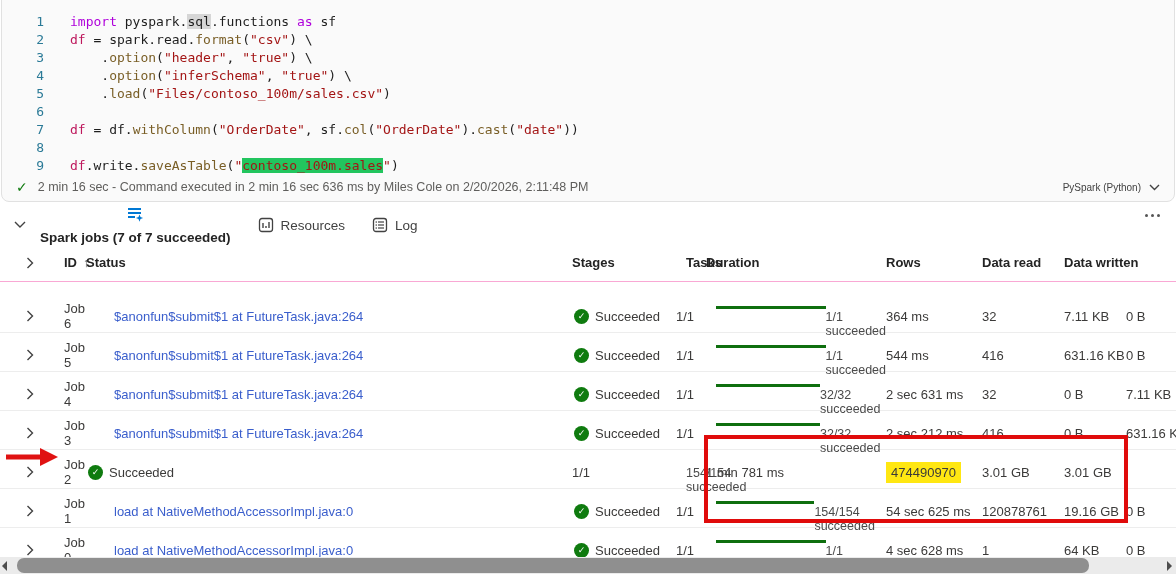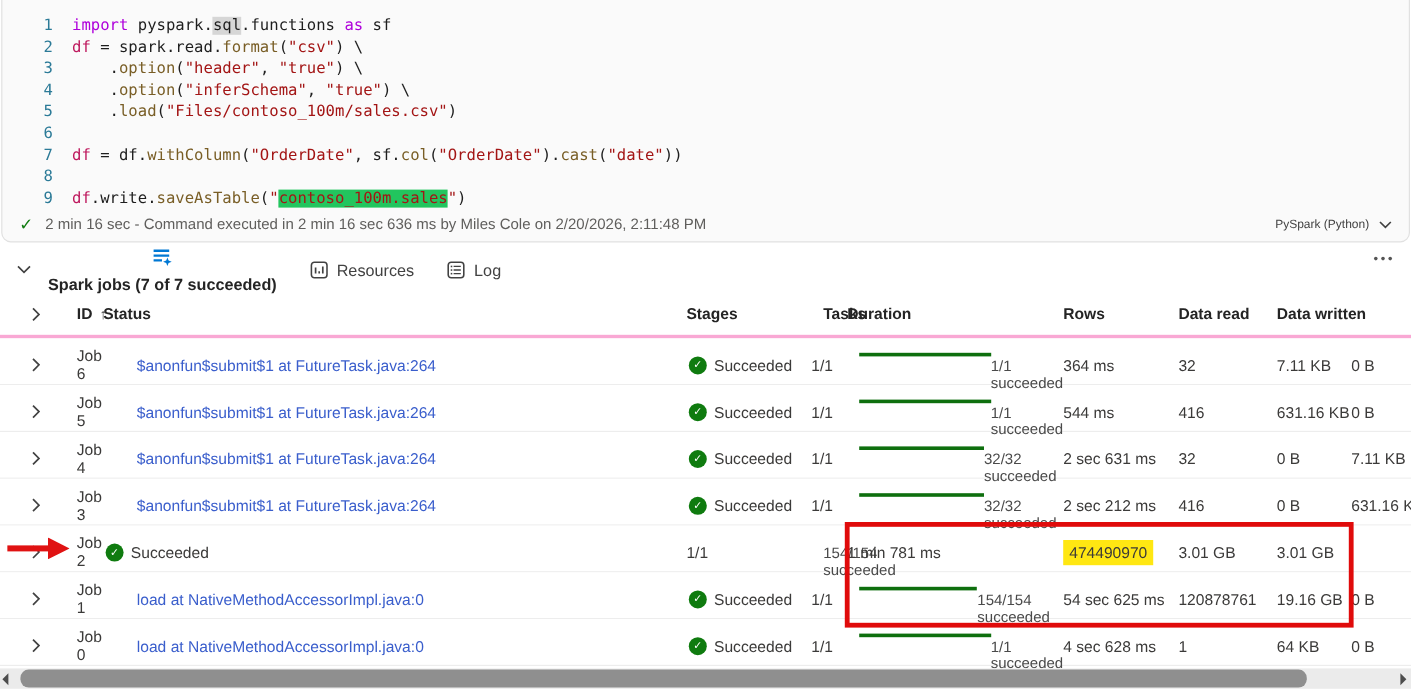--- a/index.html
+++ b/index.html
@@ -4,21 +4,21 @@
 <style>
   html,body{margin:0;padding:0;background:#fff;width:1176px;height:575px;overflow:hidden;}
   .viewport{position:relative;width:1176px;height:575px;font-family:"Liberation Sans","DejaVu Sans",sans-serif;color:#3b3a39;overflow:hidden;}
 
   
   .code-cell{position:absolute;left:1px;top:-12px;width:1174px;height:214px;background:#fafafa;
     border:1px solid #e1e1e1;border-radius:8px;box-sizing:border-box;}
   .code-lines{padding-top:24px;font-family:"DejaVu Sans Mono","Liberation Mono",monospace;font-size:13px;}
   .code-line{display:flex;line-height:18px;white-space:pre;}
   .gutter{width:42px;text-align:right;color:#2b7a97;flex:none;user-select:none;}
-  .ltext{margin-left:16px;color:#1e1e1e;}
+  .ltext{margin-left:26px;color:#1e1e1e;}
   .c-kw{color:#af00db;}
   .c-pl{color:#1e1e1e;}
   .c-fn{color:#795e26;}
   .c-str{color:#a31515;}
   .c-var{color:#be185d;font-weight:400;}
   .c-whl{color:#1e1e1e;background:#d6d6d6;}
   .c-shl{color:#a31515;background:#22c55e;}
   .cell-footer{position:absolute;left:0;right:0;bottom:3px;height:22px;display:flex;align-items:center;
     justify-content:space-between;padding:0 14px;}
   .cell-status{display:flex;align-items:center;gap:10px;font-size:12.5px;color:#5f5e5c;}
@@ -29,27 +29,27 @@
   .panel-header{position:absolute;left:0;top:210px;width:1176px;height:30px;display:flex;align-items:center;padding-left:14px;box-sizing:border-box;}
   .collapse-chev{margin-right:14px;display:flex;}
   .ptab{display:flex;align-items:center;gap:7px;margin-right:27px;cursor:pointer;font-size:13.5px;color:#424242;}
   .ptab.active{color:#242424;font-weight:600;flex-direction:column;}
   .more-btn{position:absolute;right:16px;top:4px;display:flex;gap:3px;cursor:pointer;}
   .more-btn i{width:3px;height:3px;border-radius:50%;background:#555;}
 
   
   .tgrid{display:grid;grid-template-columns:36px 50px 486px 104px 30px 180px 96px 82px 62px 50px;align-items:center;}
   .thead{position:absolute;left:0;top:244px;width:1176px;height:38px;font-weight:700;font-size:13px;color:#242424;
-    border-bottom:3px solid #f9a8d4;box-sizing:border-box;}
+    border-bottom:1px solid #f9a8d4;box-sizing:border-box;}
   .thead .hcell{white-space:nowrap;overflow:visible;}
   .h-id{padding-left:28px;display:flex;gap:6px;align-items:center;}
   .h-desc{padding-left:28px;}
   .h-tasks{padding-left:10px;}
   .sort-arrow{font-weight:400;color:#424242;font-size:12px;}
-  .tbody{position:absolute;left:0;top:282px;width:1176px;}
+  .tbody{position:absolute;left:0;top:294px;width:1176px;}
   .trow{height:39px;border-bottom:1px solid #ededed;box-sizing:border-box;font-size:13px;background:#fff;}
   .cexp{display:flex;}
   .cexp svg{margin-left:26px;cursor:pointer;}
   .cid{padding-left:28px;color:#3b3a39;}
   .cdesc{padding-left:28px;color:#3a5ecc;text-decoration:none;white-space:nowrap;overflow:hidden;cursor:pointer;}
   .cstat{display:flex;align-items:center;gap:6px;padding-left:2px;color:#3b3a39;}
   .scircle{width:15px;height:15px;border-radius:50%;background:#0f7b0f;color:#fff;font-size:9px;font-weight:700;
     font-style:normal;display:flex;align-items:center;justify-content:center;flex:none;}
   .cstages{color:#3b3a39;}
   .ctasks{align-self:start;padding:12px 0 0 10px;display:flex;flex-direction:row;}

